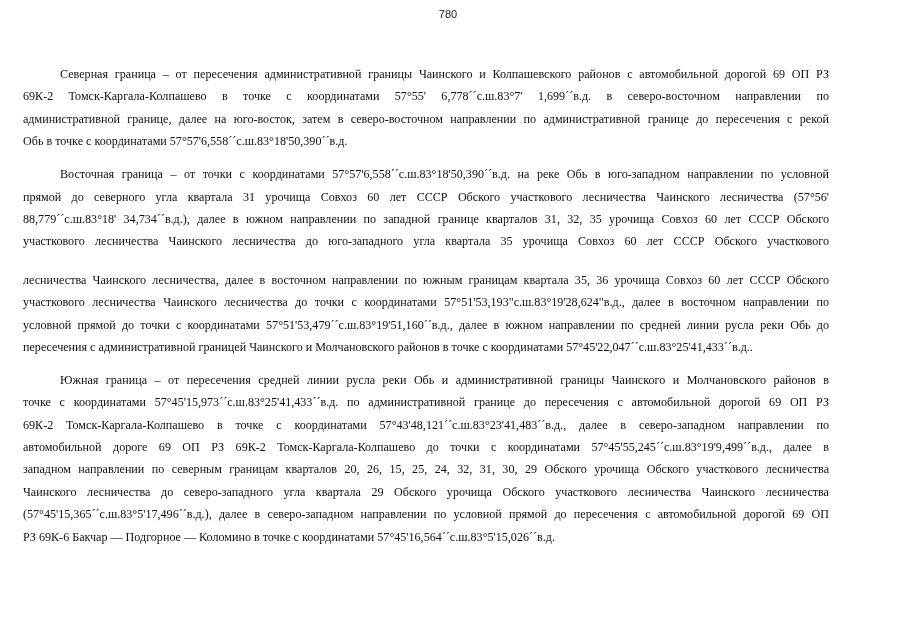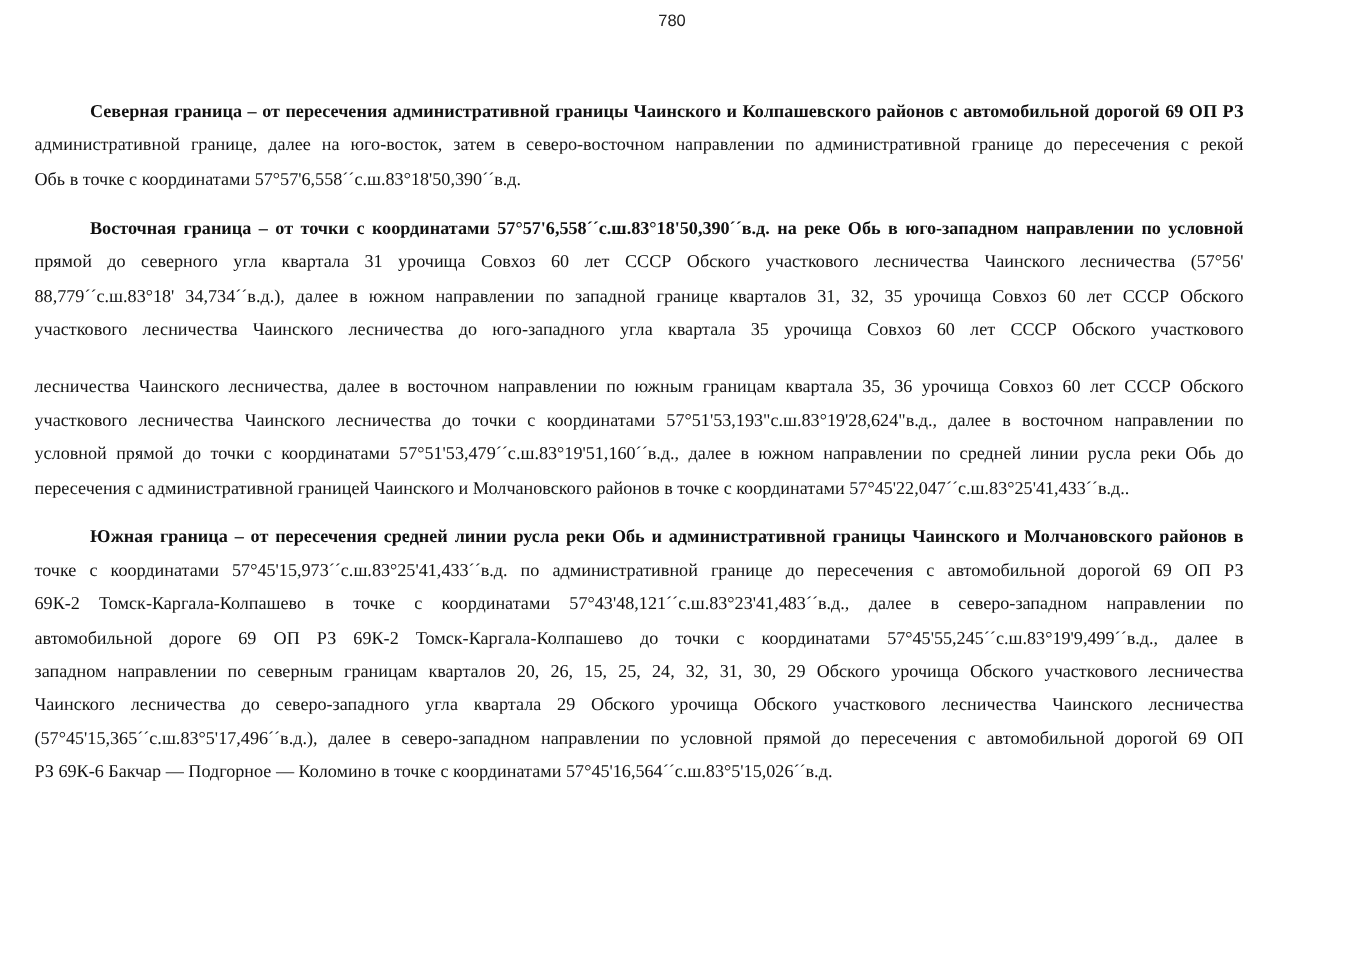--- a/index.html
+++ b/index.html
@@ -42,33 +42,34 @@
     margin-top: 10.6px;
   }
   .line {
     display: block;
     text-align: justify;
     text-align-last: justify;
     white-space: nowrap;
     height: 22.4px;
     overflow: visible;
   }
-  .line.first { padding-left: 37px; font-weight: bold; }
+  .line.first { padding-left: 37px; }
   .line.last { text-align-last: left; }
 </style>
 </head>
 <body>
 
 <div>
   <div class="page-number">780</div>
 
   <div class="content">
 
     <div class="para" style="text-indent:0">
       <span class="line first" style="white-space: nowrap;">Северная граница – от пересечения административной границы Чаинского и Колпашевского районов с автомобильной дорогой 69 ОП РЗ</span>
+      <span class="line" style="white-space: nowrap;">69К-2  Томск-Каргала-Колпашево в точке с координатами 57°55' 6,778´´с.ш.83°7' 1,699´´в.д. в северо-восточном направлении по</span>
       <span class="line" style="white-space: nowrap;">административной границе, далее на юго-восток, затем в северо-восточном направлении по административной границе до пересечения с рекой</span>
       <span class="line last" style="white-space: nowrap;">Обь в точке с координатами 57°57'6,558´´с.ш.83°18'50,390´´в.д.</span>
     </div>
 
     <div class="para" style="text-indent:0">
       <span class="line first" style="white-space: nowrap;">Восточная граница – от точки с координатами 57°57'6,558´´с.ш.83°18'50,390´´в.д. на реке Обь в юго-западном направлении по условной</span>
       <span class="line" style="white-space: nowrap;">прямой до северного угла квартала 31 урочища Совхоз 60 лет СССР Обского участкового лесничества Чаинского лесничества (57°56'</span>
       <span class="line" style="white-space: nowrap;">88,779´´с.ш.83°18' 34,734´´в.д.), далее в южном направлении по западной границе  кварталов 31, 32, 35 урочища Совхоз 60 лет СССР Обского</span>
       <span class="line" style="white-space: nowrap;">участкового лесничества Чаинского лесничества до юго-западного угла квартала 35 урочища Совхоз 60 лет СССР Обского участкового</span>
       <span class="line" style="white-space: nowrap; margin-top: 16px;">лесничества Чаинского лесничества, далее в восточном направлении по южным границам квартала 35, 36 урочища Совхоз 60 лет СССР Обского</span>

